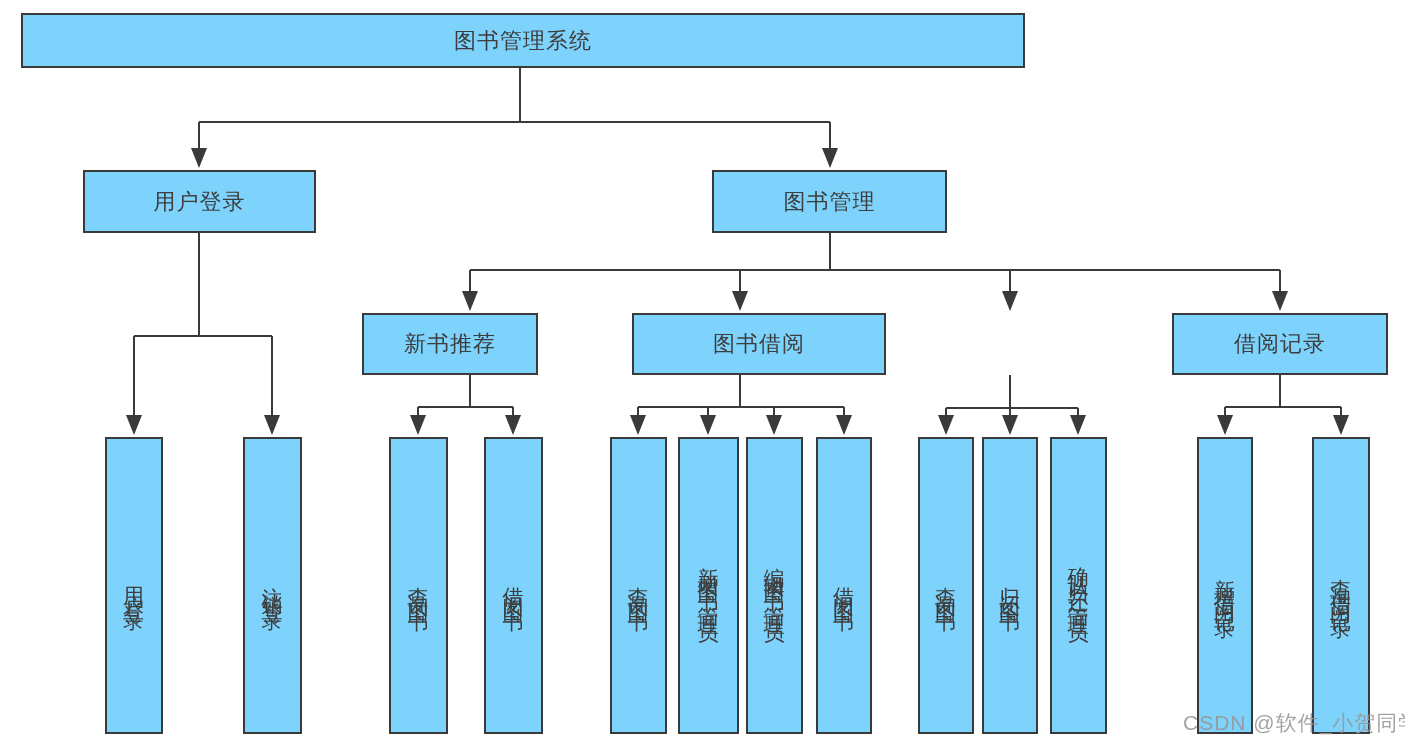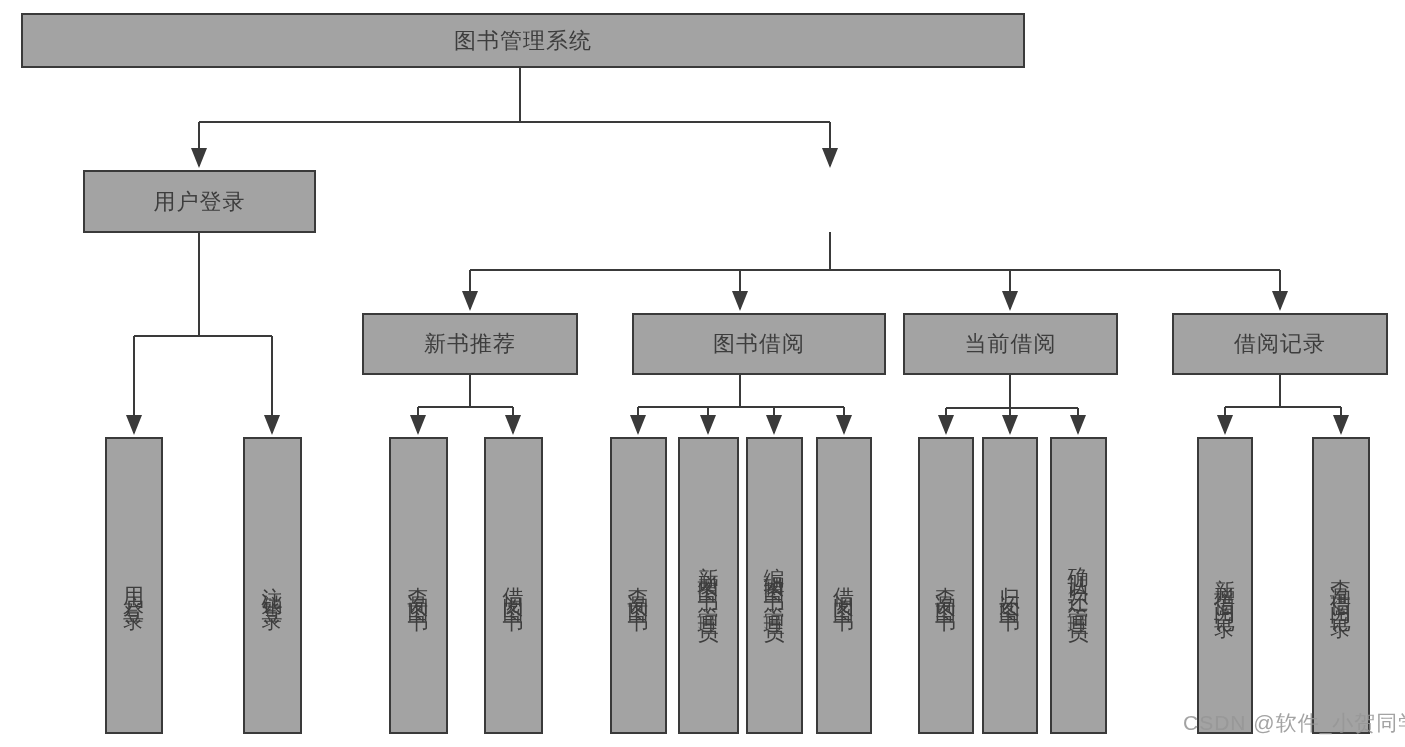--- a/index.html
+++ b/index.html
@@ -19,21 +19,21 @@
     position: absolute;
     left: 0; top: 0;
     width: 1405px;
     height: 747px;
     z-index: 0;
   }
   .node {
     position: absolute;
     box-sizing: border-box;
     border: 2px solid #3a3a3a;
-    background: #a3a3a3;
+    background: #7dd3fc;
     color: #3d3d3d;
     display: flex;
     align-items: center;
     justify-content: center;
     z-index: 1;
     font-size: 22px;
   }
   .node.hbox {
     letter-spacing: 1px;
   }
@@ -111,29 +111,29 @@
     </g>
   </svg>
 
   <div class="node hbox" style="left:21px; top:13px; width:1004px; height:55px;">
     <span>图书管理系统</span>
   </div>
 
   <div class="node hbox" style="left:83px; top:170px; width:233px; height:63px;">
     <span>用户登录</span>
   </div>
+  <div class="node hbox" style="left:712px; top:170px; width:235px; height:63px;">
+    <span>图书管理</span>
+  </div>
 
-  <div class="node hbox" style="left:362px; top:313px; width:216px; height:62px;">
+  <div class="node hbox" style="left:362px; top:313px; width:176px; height:62px;">
     <span>新书推荐</span>
   </div>
   <div class="node hbox" style="left:632px; top:313px; width:254px; height:62px;">
     <span>图书借阅</span>
-  </div>
-  <div class="node hbox" style="left:903px; top:313px; width:215px; height:62px;">
-    <span>当前借阅</span>
   </div>
   <div class="node hbox" style="left:1172px; top:313px; width:216px; height:62px;">
     <span>借阅记录</span>
   </div>
 
   <div class="node vbox" style="left:105px; top:437px; width:58px; height:297px;">
     <span class="vtext">用户登录</span>
   </div>
   <div class="node vbox" style="left:243px; top:437px; width:59px; height:297px;">
     <span class="vtext">注销登录</span>

